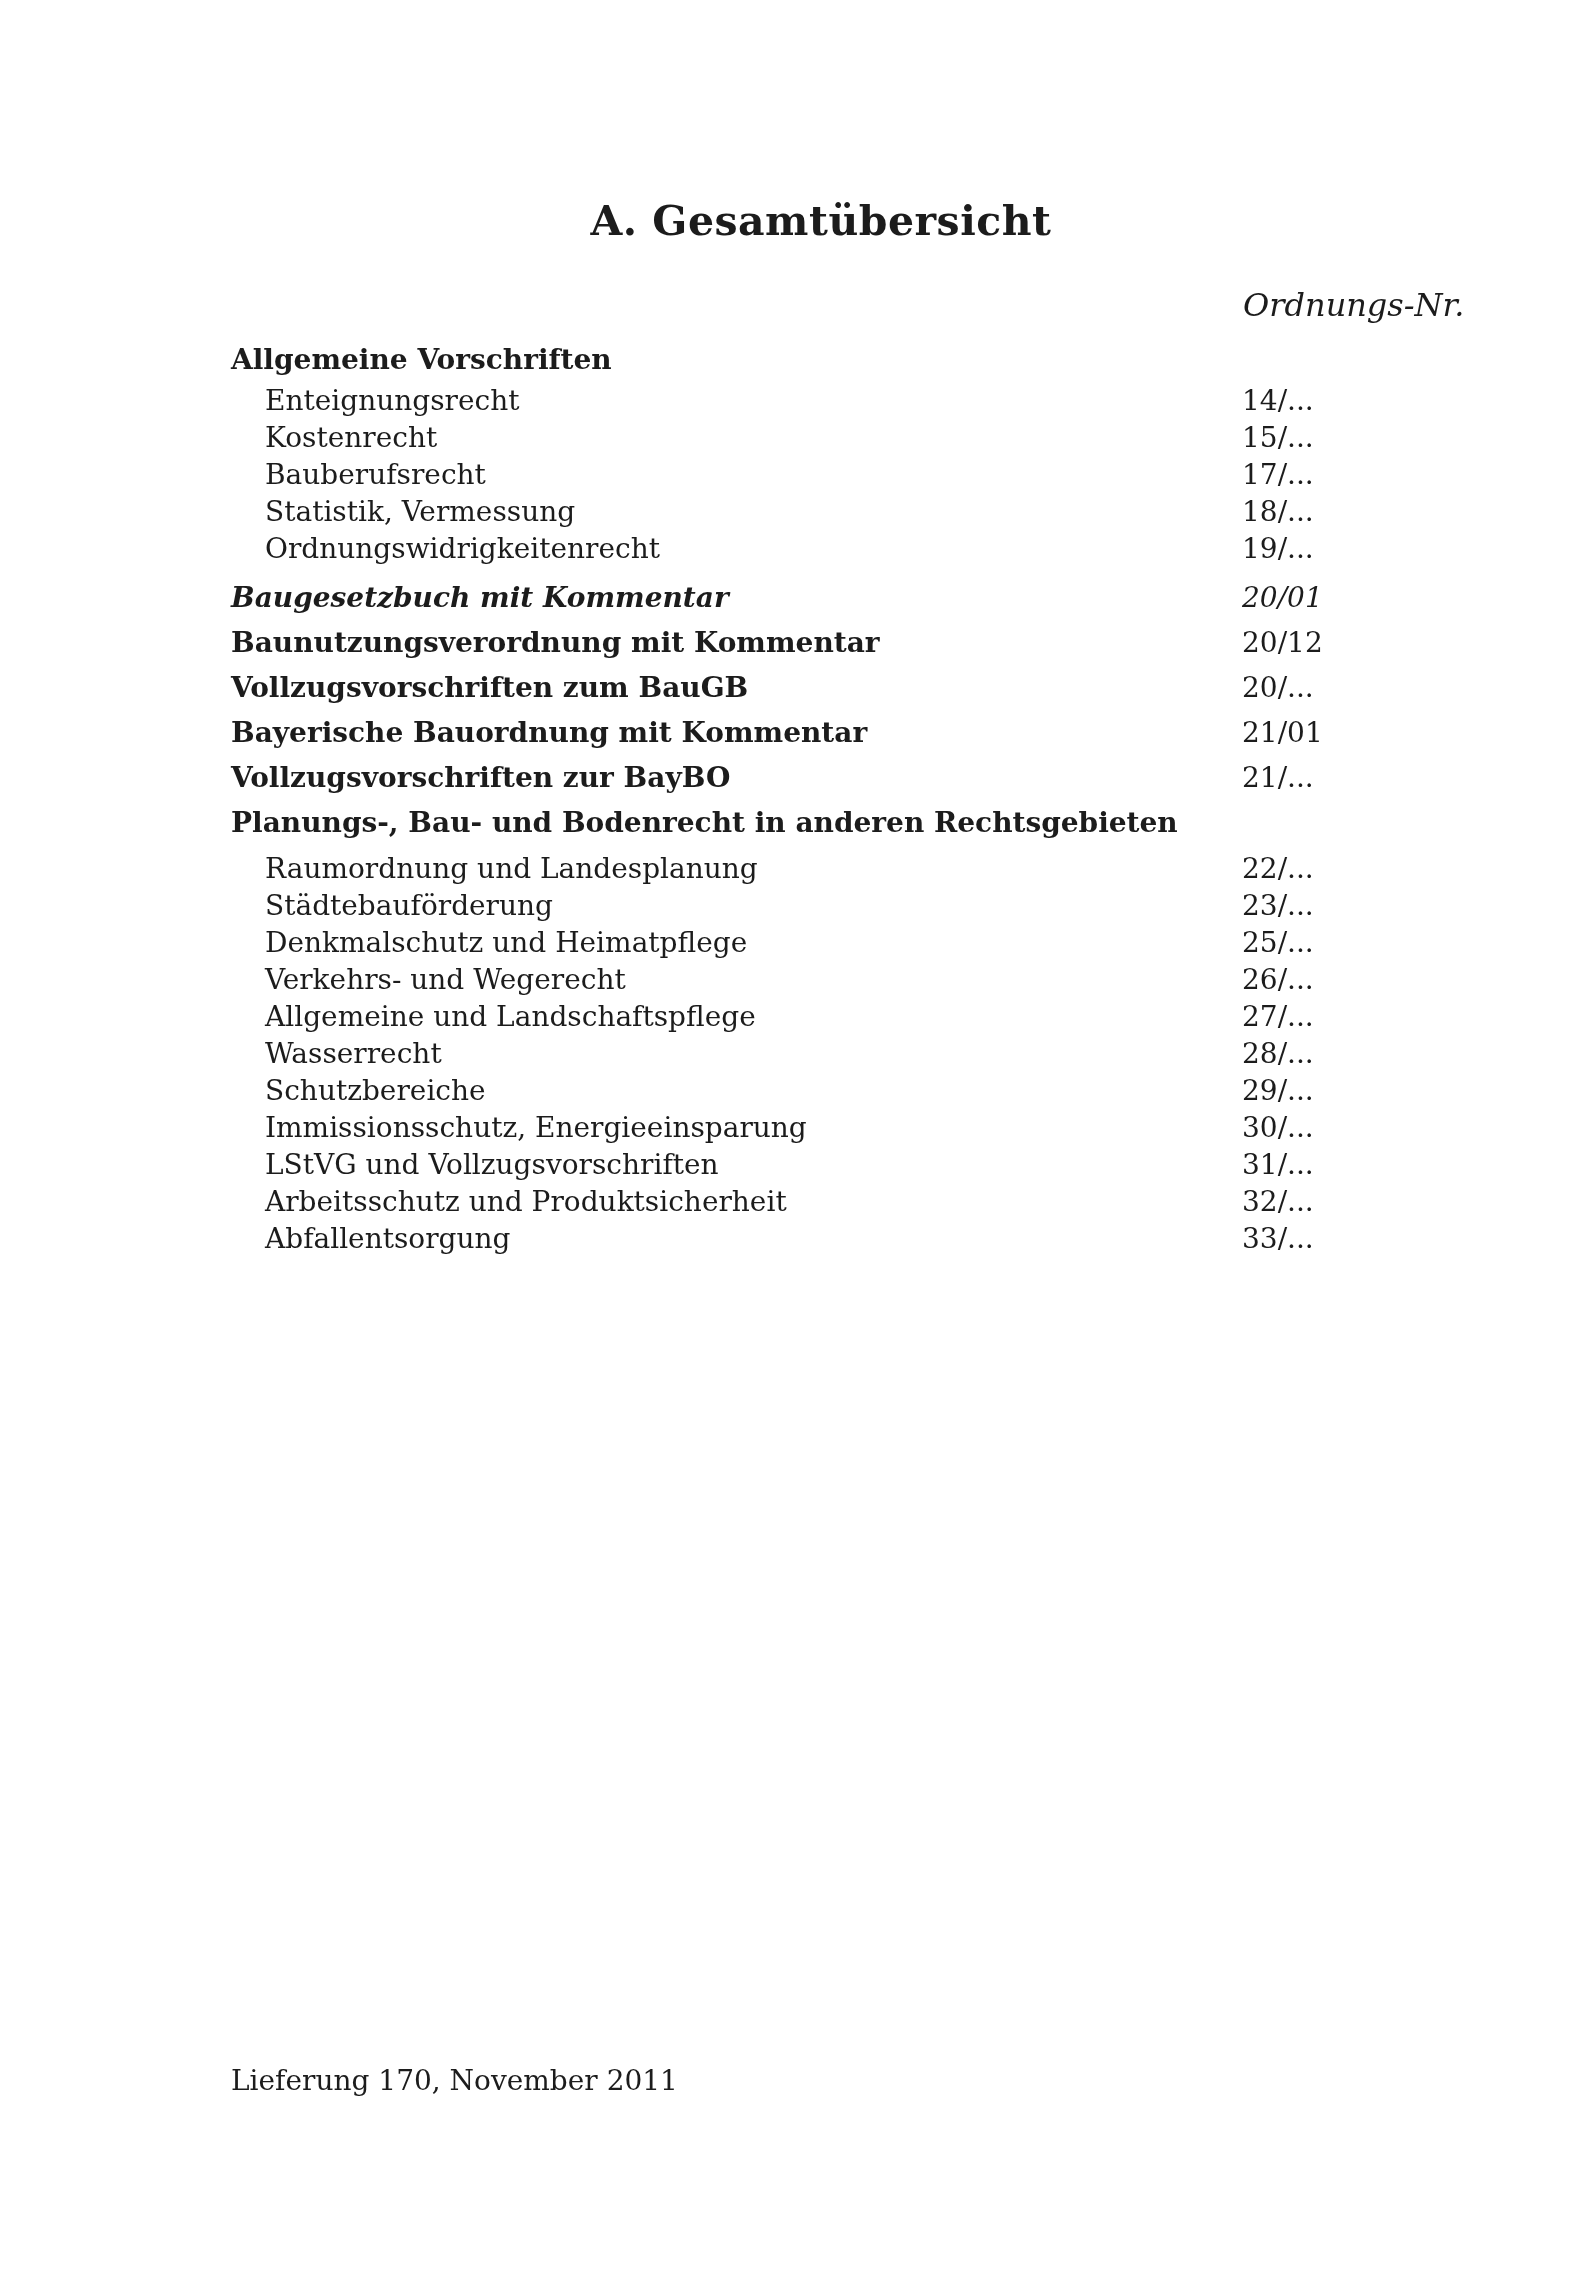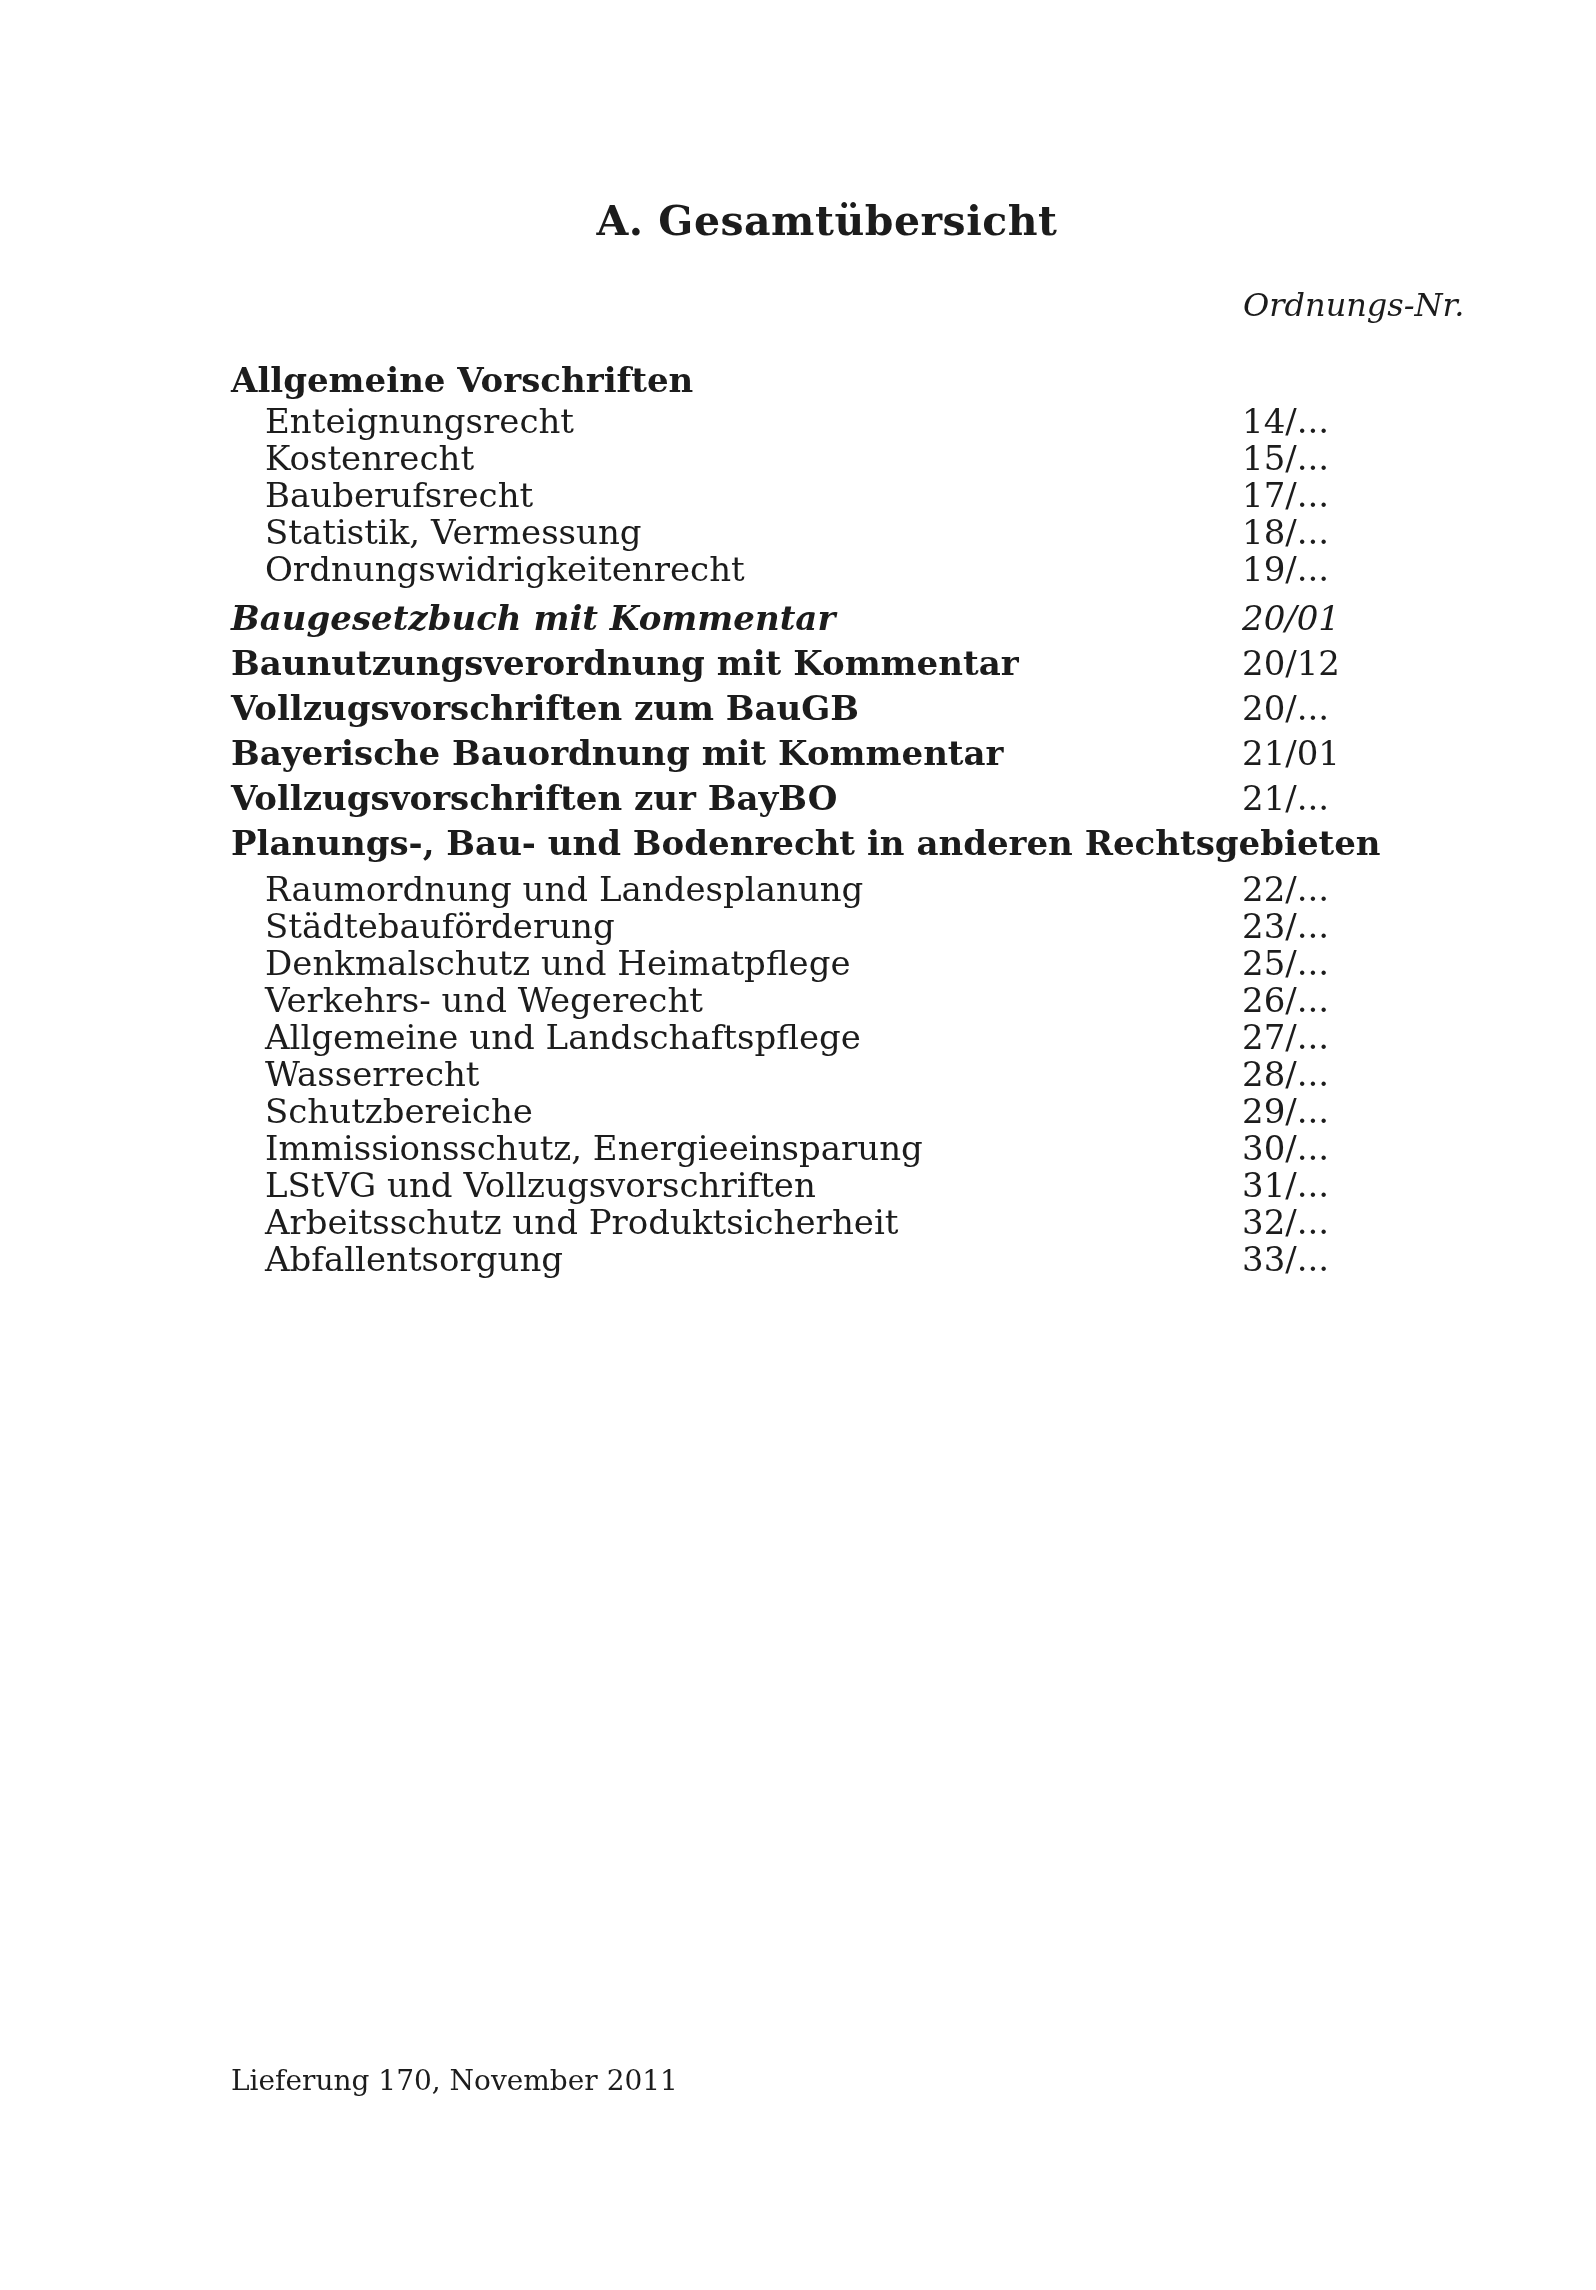--- a/index.html
+++ b/index.html
@@ -14,21 +14,21 @@
     position: relative;
     width: 1597px;
     height: 2290px;
     background: var(--bg-color);
     color: var(--text-color);
     font-family: "DejaVu Serif", "Liberation Serif", serif;
     overflow: hidden;
   }
   .doc-title {
     position: absolute;
-    left: 239px;
+    left: 233px;
     top: 198px;
     width: 1176px;
     text-align: center;
     font-size: 41px;
     font-weight: bold;
     line-height: 47px;
     letter-spacing: 0.5px;
     white-space: nowrap;
   }
   .col-header {
@@ -36,23 +36,23 @@
     left: 1243px;
     top: 287px;
     font-size: 32px;
     line-height: 37px;
     white-space: nowrap;
     font-style: italic;
   }
   .toc {
     position: absolute;
     left: 231px;
-    top: 358px;
+    top: 337px;
     width: 1176px;
-    font-size: 34px;
+    font-size: 28px;
   }
   .row {
     display: flex;
     align-items: baseline;
   }
   .row.section {
     font-weight: bold;
     line-height: 45px;
   }
   .row.item {

